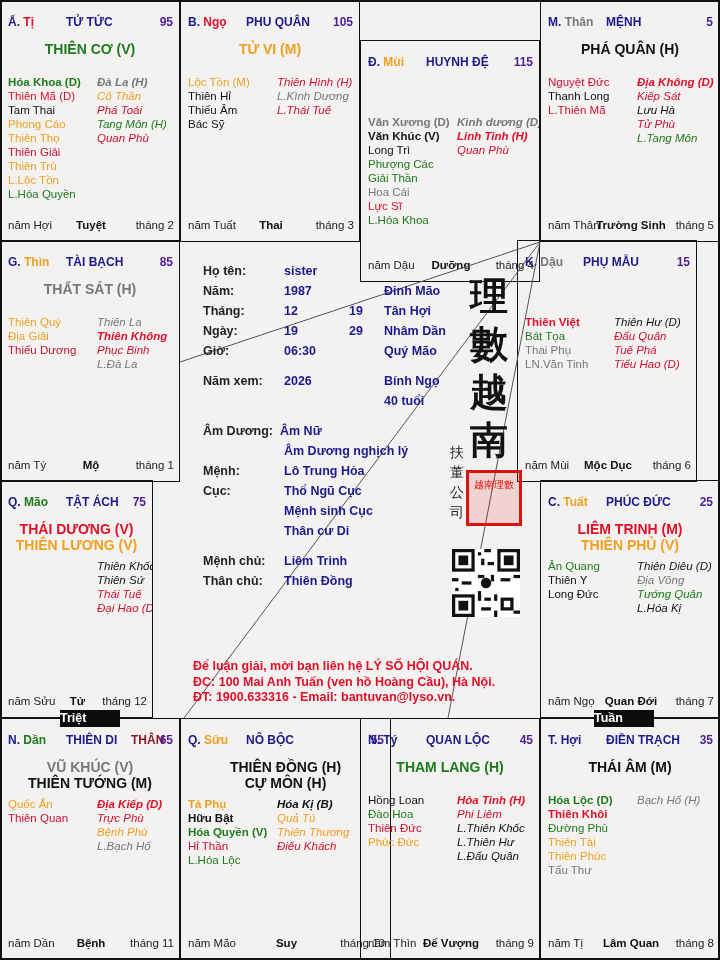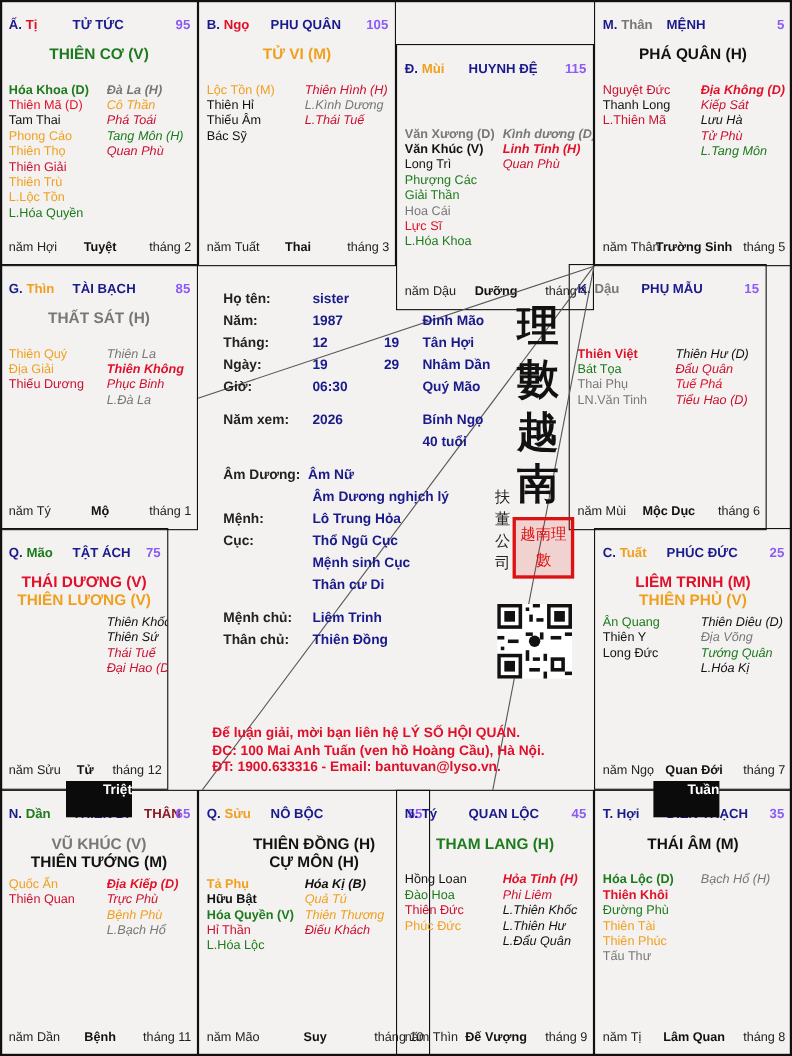--- a/index.html
+++ b/index.html
@@ -3,21 +3,21 @@
 <meta charset="utf-8">
 <style>
   html,body{margin:0;padding:0;}
   body{width:720px;height:960px;background:#f1f0ee;font-family:"Liberation Sans",sans-serif;position:relative;overflow:hidden;}
   .board{position:absolute;left:0;top:0;width:720px;height:960px;box-sizing:border-box;border:2px solid #111;background:#f3f2f0;}
   .cell{position:absolute;box-sizing:border-box;border:1px solid #111;overflow:hidden;}
   .hdr{position:absolute;top:14px;left:7px;right:6px;height:16px;font-size:12px;font-weight:bold;white-space:nowrap;}
   .hdr .can{color:#1a1a8c;}
   .hdr .chi{}
   .hdr .palace{position:absolute;left:58px;color:#1a1a8c;}
-  .hdr .num{position:absolute;right:0;color:#8b5cf6;}
+  .hdr .num{position:absolute;right:0;color:#4c1d95;}
   .hdr .than{position:absolute;left:123px;color:#8b1a2a;}
   .main{position:absolute;left:0;right:0;top:40px;text-align:center;font-size:14px;font-weight:bold;line-height:16px;}
   .col{position:absolute;top:74px;font-size:11.5px;line-height:14px;white-space:nowrap;}
   .col.l{left:7px;}
   .col.r{left:96px;font-style:italic;}
   .col div{height:14px;}
   .ftr{position:absolute;bottom:8px;left:7px;right:5px;height:14px;font-size:11.5px;white-space:nowrap;}
   .ftr .nam{position:absolute;left:0;color:#222;}
   .ftr .stage{position:absolute;left:0;right:0;text-align:center;font-weight:bold;color:#111;}
   .ftr .thang{position:absolute;right:0;color:#222;}
@@ -28,23 +28,23 @@
   .c-gry{color:#777;}
   .c-dred{color:#cc1030;}
   .b{font-weight:bold;}
   .center{position:absolute;left:180px;top:242px;width:360px;height:476px;}
   .info{position:absolute;font-size:12.5px;font-weight:bold;white-space:nowrap;}
   .info .lbl{color:#222;}
   .info .val{color:#1a1a8c;}
   .contact{position:absolute;left:13px;top:417px;font-size:12.5px;font-weight:bold;color:#e0102a;line-height:15.5px;white-space:nowrap;}
   .calli{position:absolute;left:290px;top:30px;width:40px;font-family:"DejaVu Serif",serif;font-size:38px;line-height:48px;color:#111;font-weight:bold;}
   .calli-small{position:absolute;left:270px;top:200px;font-family:"DejaVu Serif",serif;font-size:14px;line-height:20px;color:#222;width:16px;}
-  .seal{position:absolute;left:286px;top:228px;width:56px;height:56px;border:3px solid #d11;background:rgba(230,30,30,0.15);color:#d11;font-size:14px;line-height:24px;text-align:center;box-sizing:border-box;}
+  .seal{position:absolute;left:286px;top:228px;width:56px;height:56px;border:3px solid #d11;background:rgba(230,30,30,0.15);color:#d11;font-size:10px;line-height:24px;text-align:center;box-sizing:border-box;}
   .qr{position:absolute;left:272px;top:307px;width:68px;height:68px;}
-  .tag{position:absolute;height:33px;background:#0b0b0b;color:#fff;font-size:12.5px;font-weight:bold;text-align:right;line-height:17px;}
+  .tag{position:absolute;height:17px;background:#0b0b0b;color:#fff;font-size:12.5px;font-weight:bold;text-align:left;line-height:17px;}
   svg.lines{position:absolute;left:0;top:0;pointer-events:none;}
 </style>
 </head>
 <body>
 
 <div class="board"></div>
 
 <div id="cells">
     <div class="cell" style="left: 0px; top: 0px; width: 180px; height: 242px;">
       <div class="hdr"><span class="can">Ấ.</span> <span class="chi" style="color:#e0102a">Tị</span><span class="palace">TỬ TỨC</span><span class="num">95</span></div>

